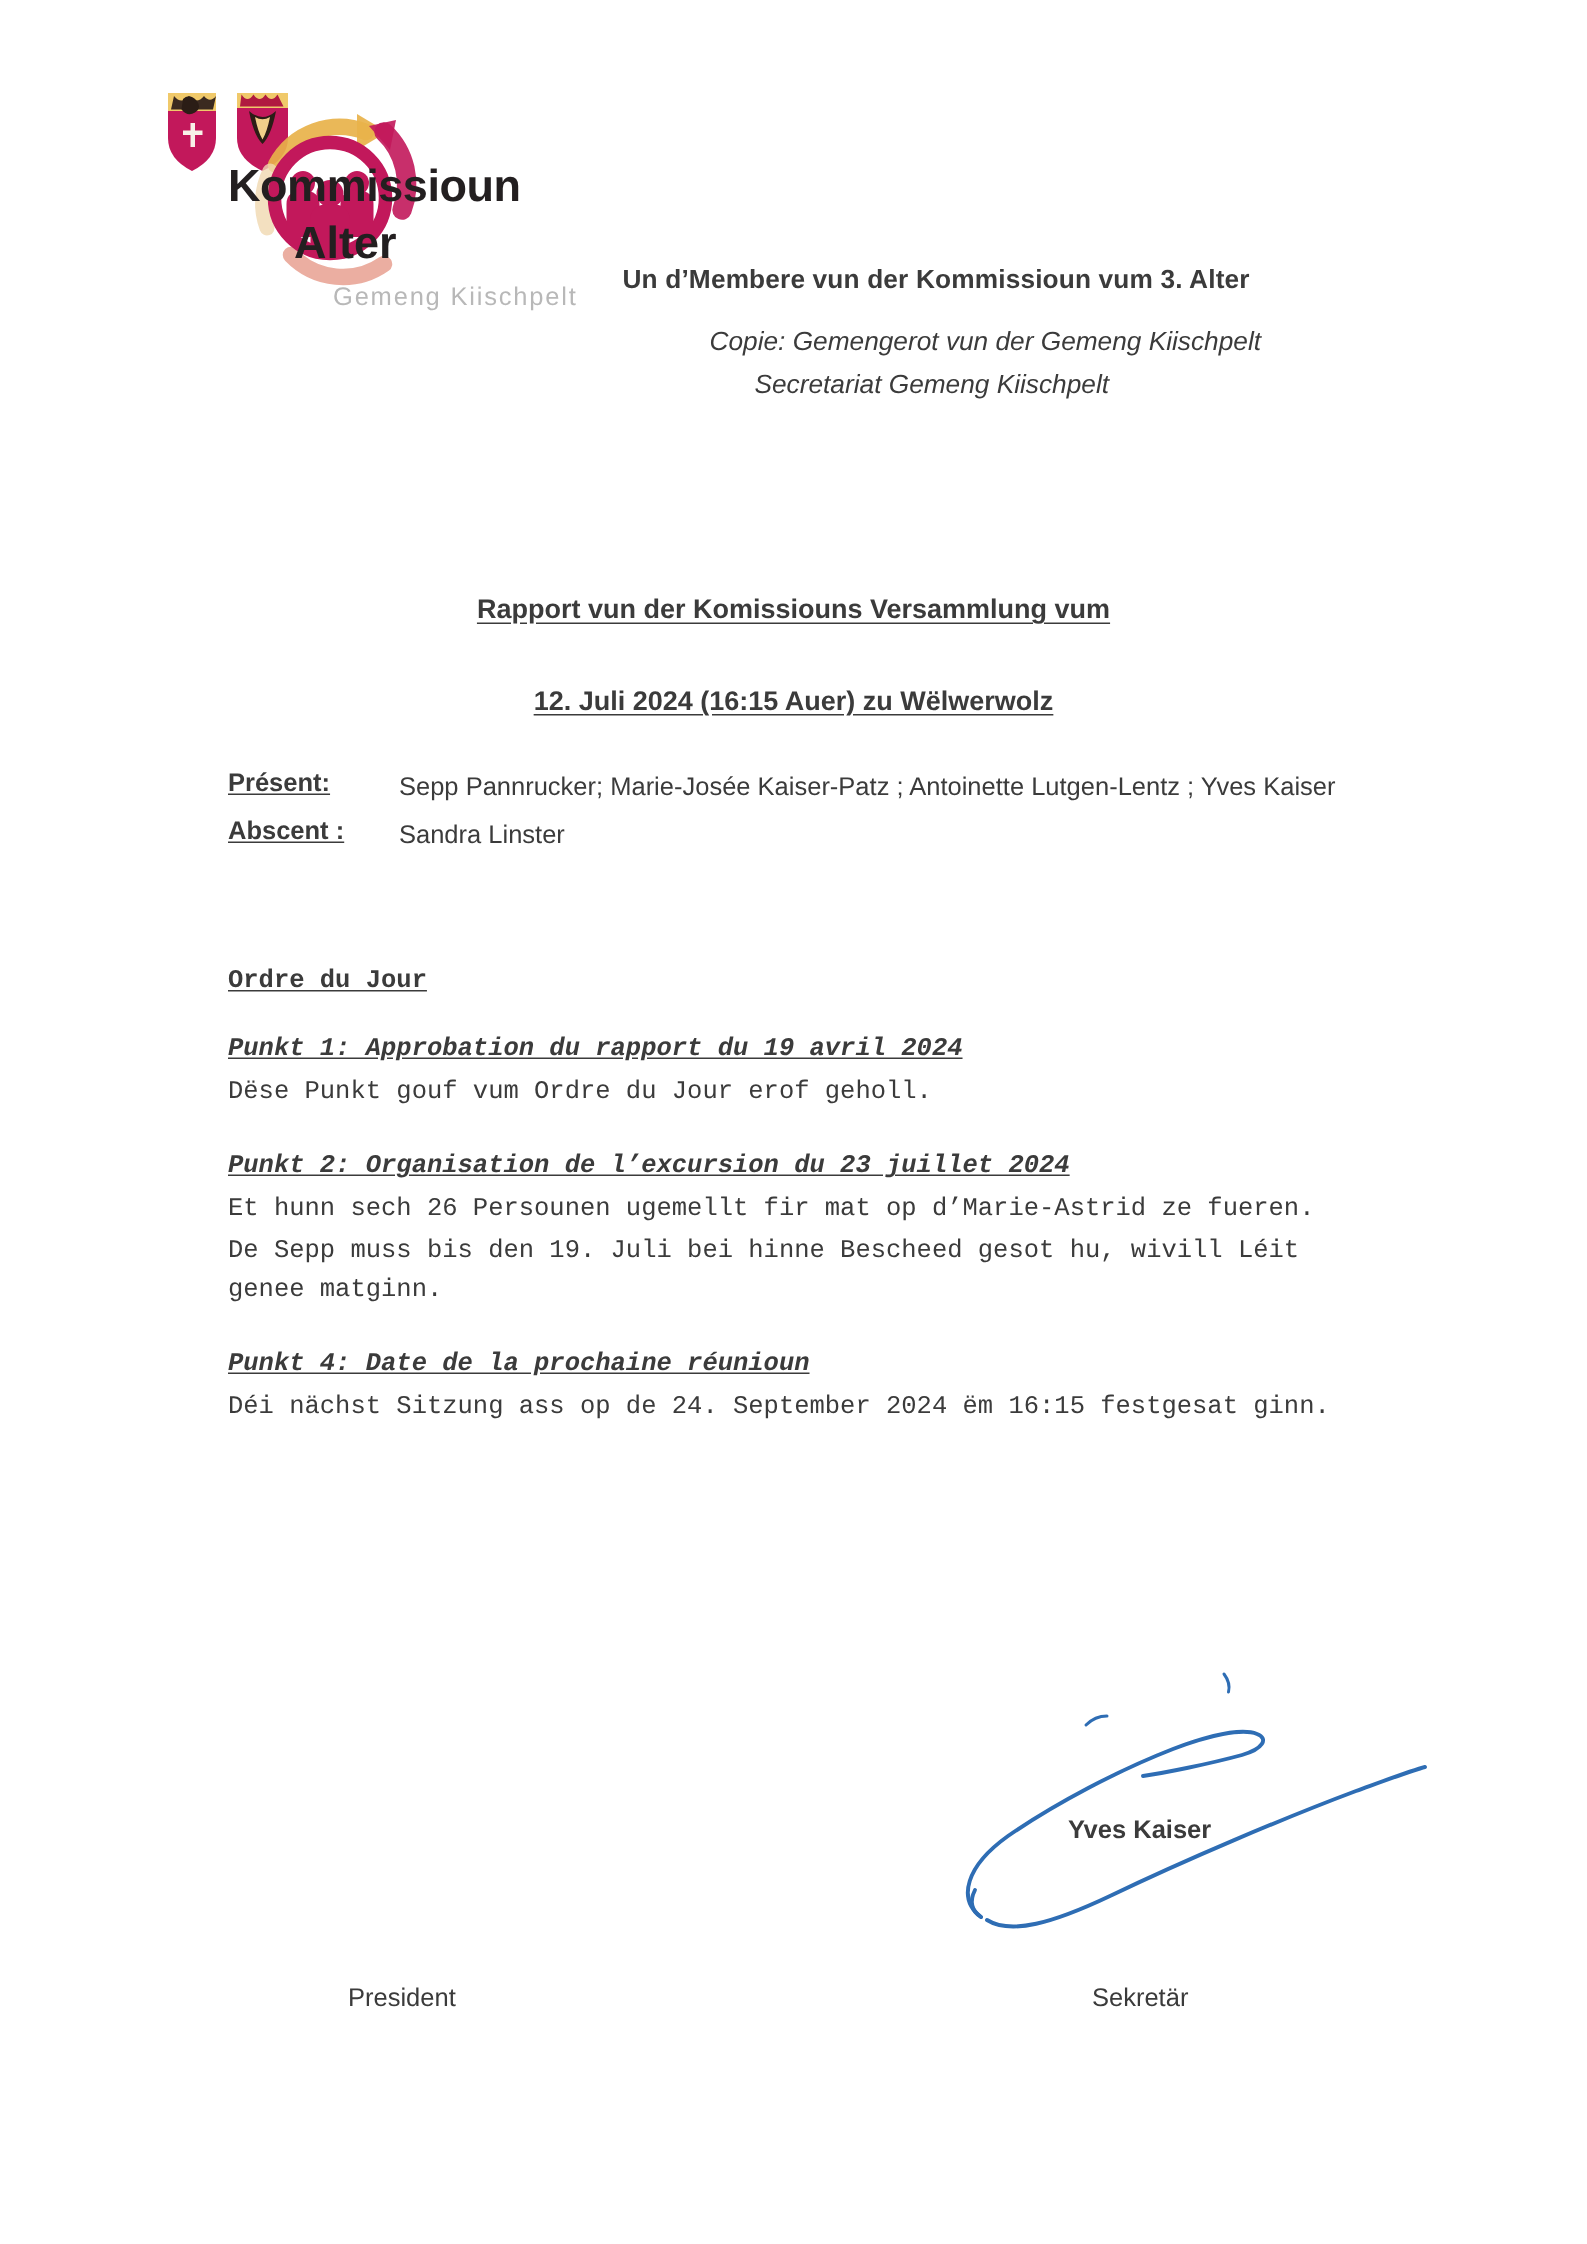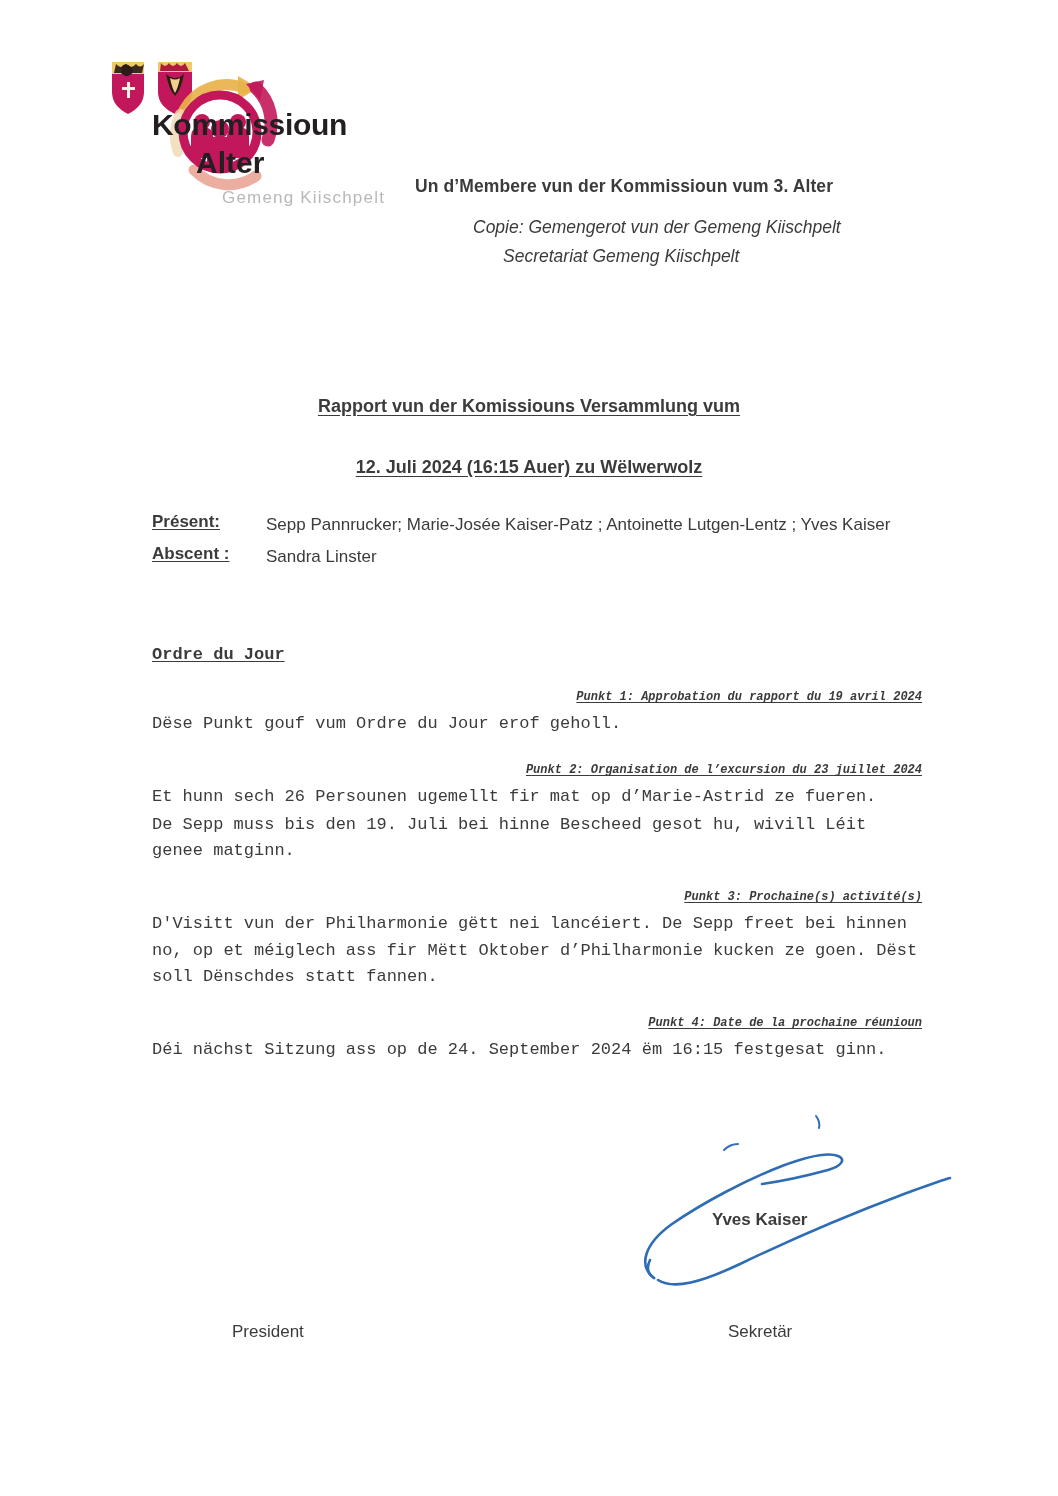--- a/index.html
+++ b/index.html
@@ -156,22 +156,21 @@
     font-size: 17px;
     color: #3b3b3b;
   }
   .item { margin-top: 26px; }
   .item-head {
     font-weight: bold;
     font-style: italic;
     text-decoration: underline;
     text-underline-offset: 2px;
     color: #3b3b3b;
-    font-size: 12px;
-    text-align: right;
+    font-size: 17px;
   }
   .item-body {
     margin-top: 7px;
     line-height: 1.55;
     color: #3b3b3b;
   }
   .item-body p { margin: 0; }
   .item-body p + p { margin-top: 1px; }
 
   
@@ -301,26 +300,20 @@
     </div>
 
     <div class="item">
       <div class="item-head">Punkt 2: Organisation de l’excursion du 23 juillet 2024</div>
       <div class="item-body">
         <p>Et hunn sech 26 Persounen ugemellt fir mat op d’Marie-Astrid ze fueren.</p>
         <p>De Sepp muss bis den 19. Juli bei hinne Bescheed gesot hu, wivill Léit genee matginn.</p>
       </div>
     </div>
 
-    <div class="item">
-      <div class="item-head">Punkt 3: Prochaine(s) activité(s)</div>
-      <div class="item-body">
-        <p>D'Visitt vun der Philharmonie gëtt nei lancéiert. De Sepp freet bei hinnen no, op et méiglech ass fir Mëtt Oktober d’Philharmonie kucken ze goen. Dëst soll Dënschdes statt fannen.</p>
-      </div>
-    </div>
 
     <div class="item">
       <div class="item-head">Punkt 4: Date de la prochaine réunioun</div>
       <div class="item-body">
         <p>Déi nächst Sitzung ass op de 24. September 2024 ëm 16:15 festgesat ginn.</p>
       </div>
     </div>
   </div>
 
   <div class="sig-area">

